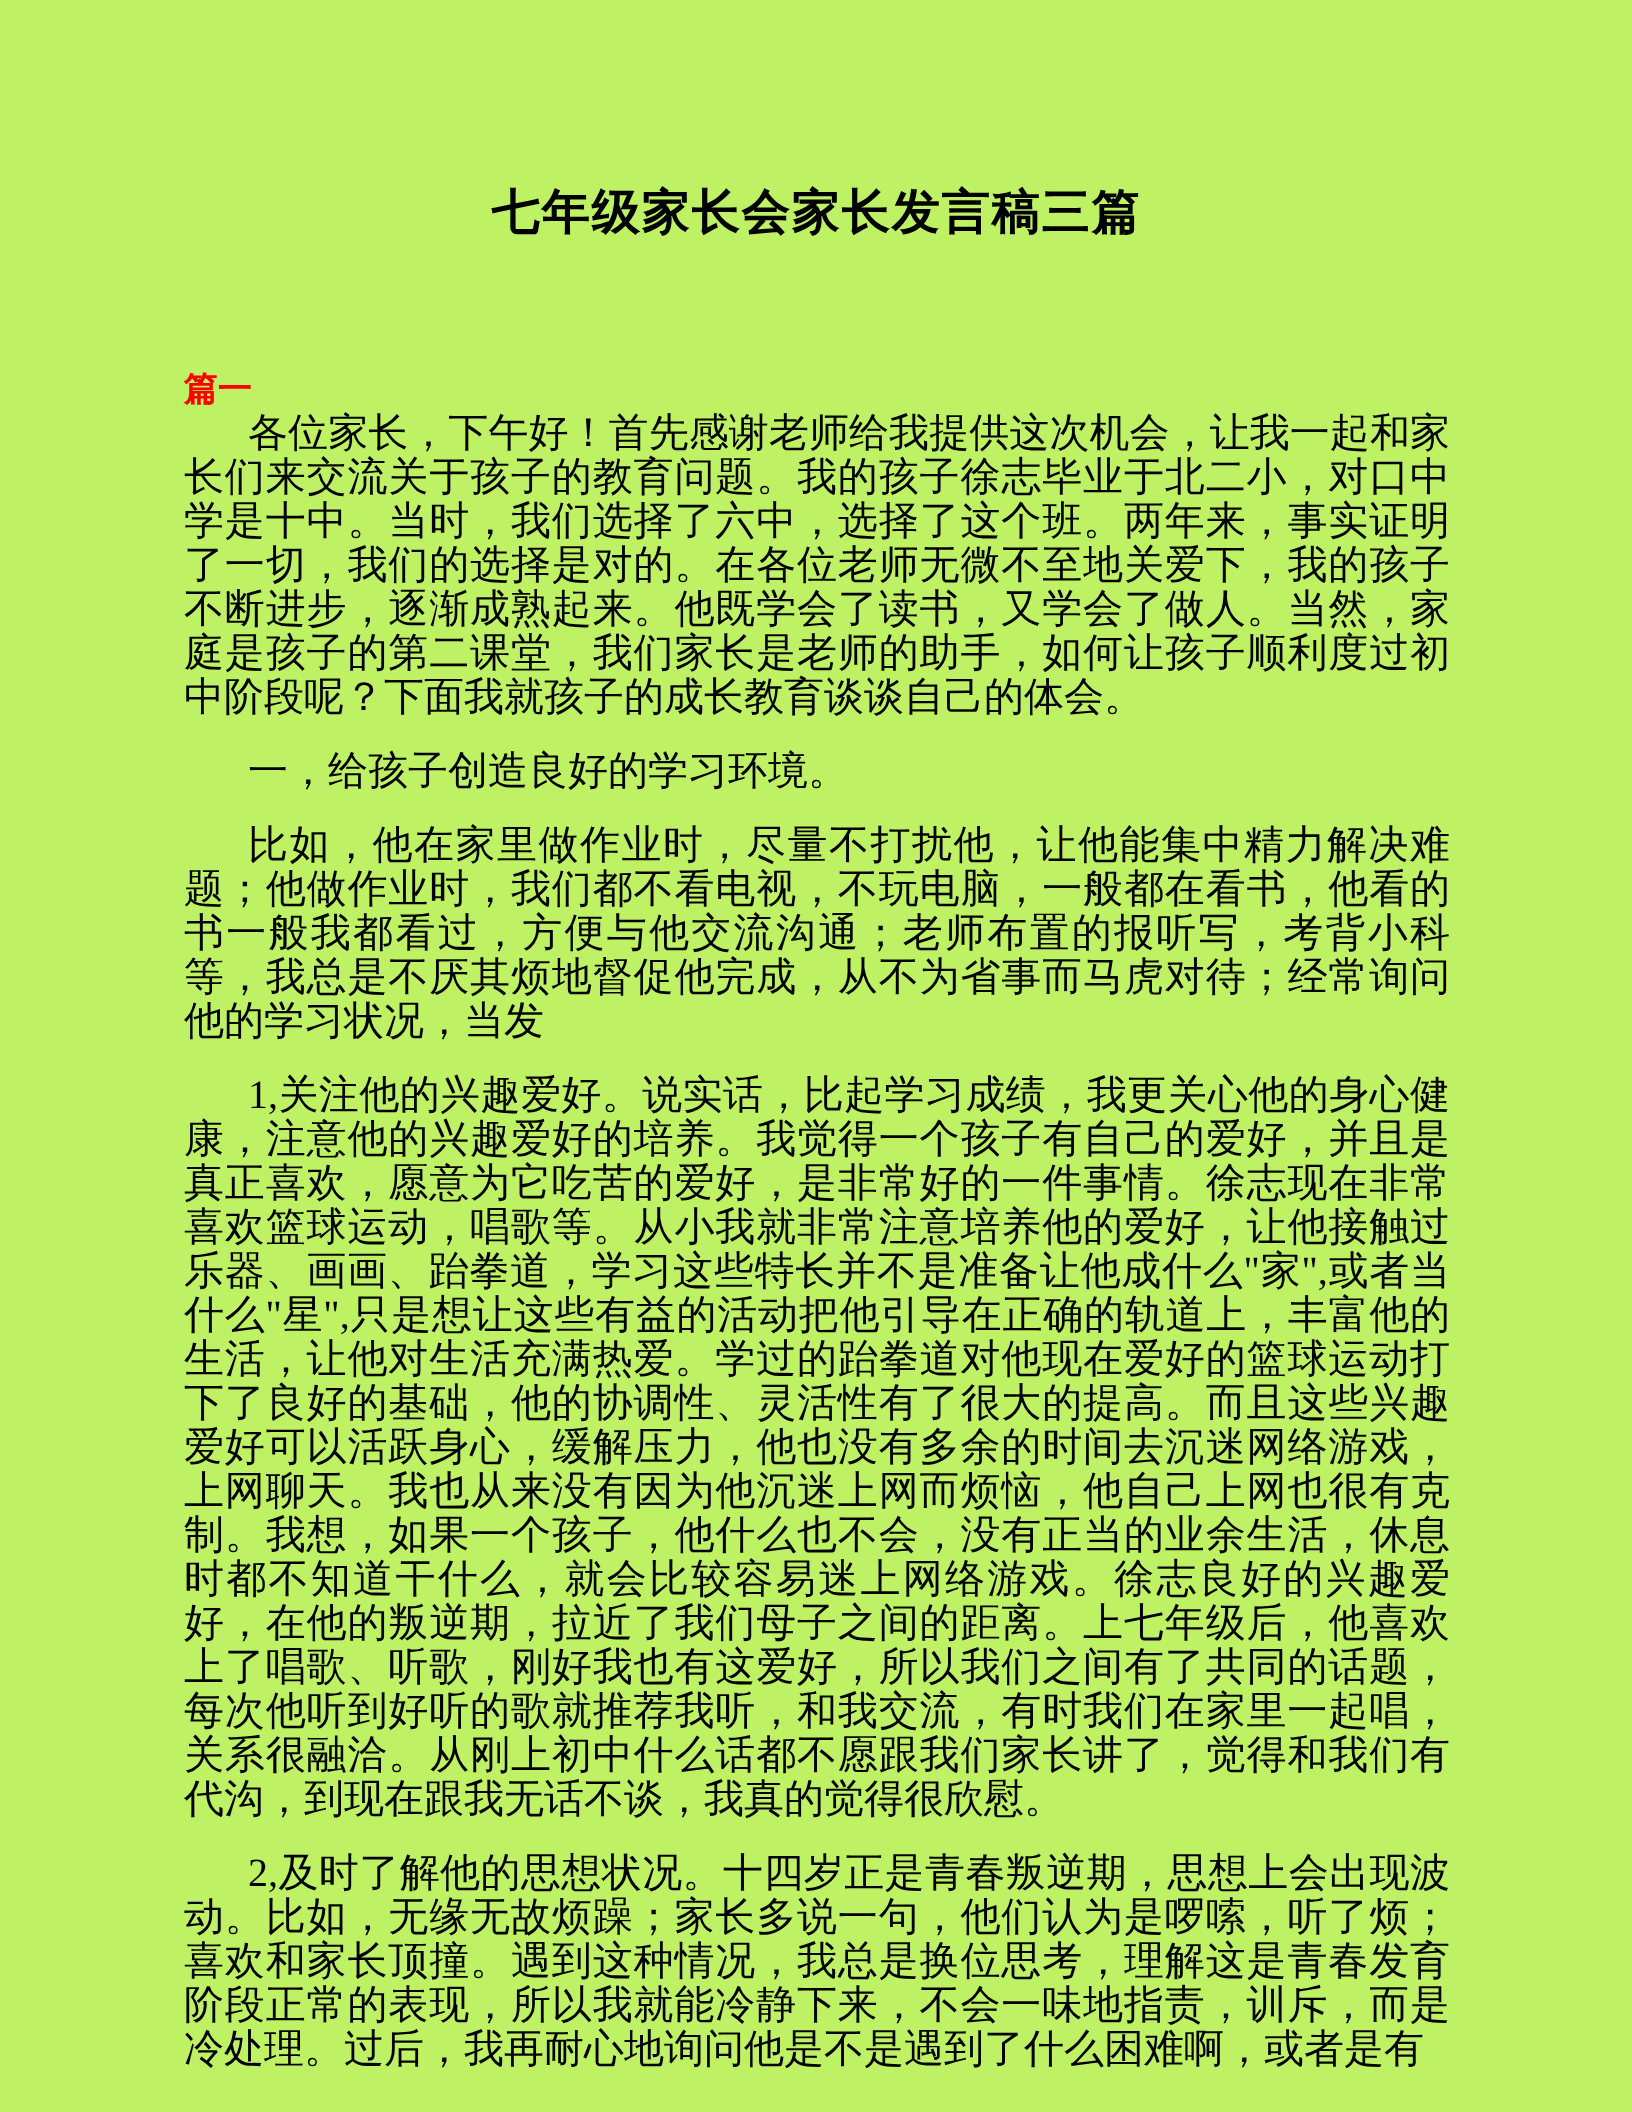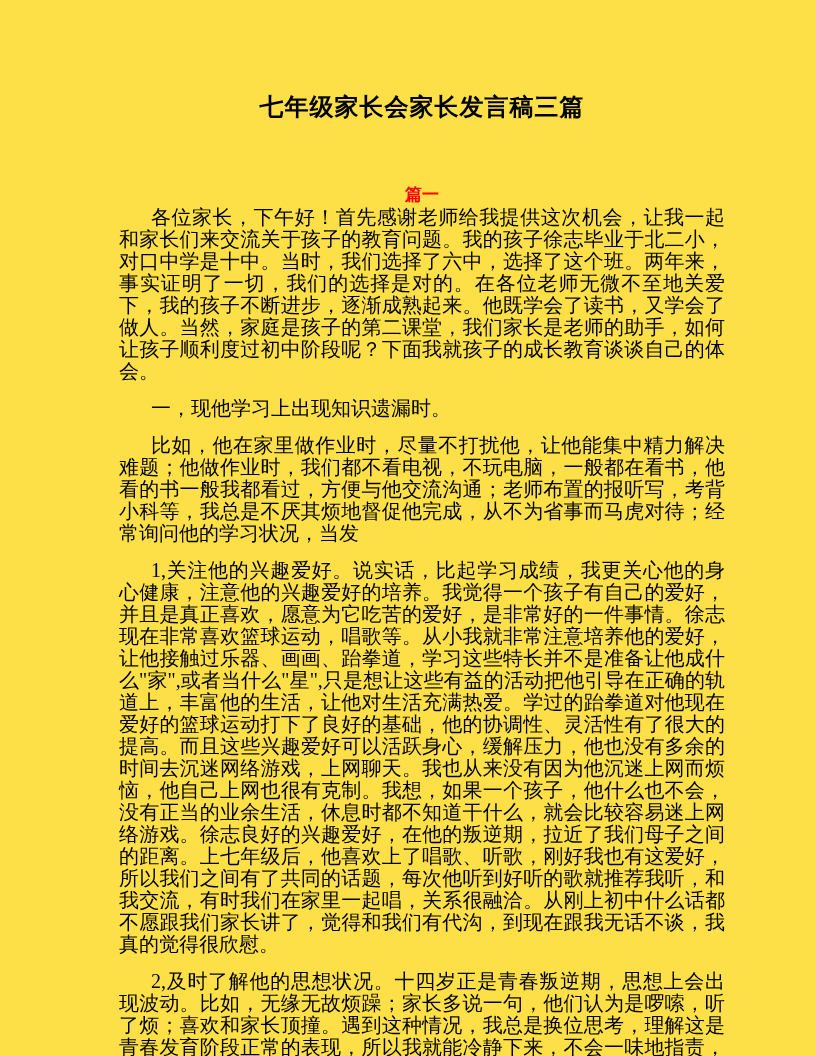--- a/index.html
+++ b/index.html
@@ -5,42 +5,41 @@
   html, body {
     margin: 0;
     padding: 0;
     background: #ffffff;
   }
   .page {
     position: relative;
     width: 816px;
     height: 1056px;
     margin: 0 auto;
-    background: #fde047;
+    background: #bef264;
     overflow: hidden;
     font-family: "Liberation Serif", "DejaVu Serif", serif;
     color: #000000;
     box-sizing: border-box;
-    padding: 90px 91px 0 119px;
+    padding: 90px 91px 0 92px;
   }
   .doc-title {
     font-size: 24px;
     line-height: 34px;
     font-weight: bold;
     text-align: center;
     margin: 0 0 60px 0;
     letter-spacing: 1px;
   }
   .section-heading {
     font-size: 17px;
     line-height: 22px;
     font-weight: bold;
     color: #ff0000;
     margin: 0;
-    text-align: center;
   }
   .body-text p {
     font-size: 20px;
     line-height: 22px;
     margin: 0 0 15px 0;
     text-indent: 32px;
     text-align: justify;
     text-justify: inter-ideograph;
     word-break: break-all;
   }
@@ -48,18 +47,18 @@
 </head>
 <body>
 
 <div class="page">
   <h1 class="doc-title">七年级家长会家长发言稿三篇</h1>
 
   <div class="section-heading">篇一</div>
 
   <div class="body-text">
     <p>各位家长，下午好！首先感谢老师给我提供这次机会，让我一起和家长们来交流关于孩子的教育问题。我的孩子徐志毕业于北二小，对口中学是十中。当时，我们选择了六中，选择了这个班。两年来，事实证明了一切，我们的选择是对的。在各位老师无微不至地关爱下，我的孩子不断进步，逐渐成熟起来。他既学会了读书，又学会了做人。当然，家庭是孩子的第二课堂，我们家长是老师的助手，如何让孩子顺利度过初中阶段呢？下面我就孩子的成长教育谈谈自己的体会。</p>
-    <p>一，现他学习上出现知识遗漏时。</p>
+    <p>一，给孩子创造良好的学习环境。</p>
     <p>比如，他在家里做作业时，尽量不打扰他，让他能集中精力解决难题；他做作业时，我们都不看电视，不玩电脑，一般都在看书，他看的书一般我都看过，方便与他交流沟通；老师布置的报听写，考背小科等，我总是不厌其烦地督促他完成，从不为省事而马虎对待；经常询问他的学习状况，当发</p>
     <p>1,关注他的兴趣爱好。说实话，比起学习成绩，我更关心他的身心健康，注意他的兴趣爱好的培养。我觉得一个孩子有自己的爱好，并且是真正喜欢，愿意为它吃苦的爱好，是非常好的一件事情。徐志现在非常喜欢篮球运动，唱歌等。从小我就非常注意培养他的爱好，让他接触过乐器、画画、跆拳道，学习这些特长并不是准备让他成什么"家",或者当什么"星",只是想让这些有益的活动把他引导在正确的轨道上，丰富他的生活，让他对生活充满热爱。学过的跆拳道对他现在爱好的篮球运动打下了良好的基础，他的协调性、灵活性有了很大的提高。而且这些兴趣爱好可以活跃身心，缓解压力，他也没有多余的时间去沉迷网络游戏，上网聊天。我也从来没有因为他沉迷上网而烦恼，他自己上网也很有克制。我想，如果一个孩子，他什么也不会，没有正当的业余生活，休息时都不知道干什么，就会比较容易迷上网络游戏。徐志良好的兴趣爱好，在他的叛逆期，拉近了我们母子之间的距离。上七年级后，他喜欢上了唱歌、听歌，刚好我也有这爱好，所以我们之间有了共同的话题，每次他听到好听的歌就推荐我听，和我交流，有时我们在家里一起唱，关系很融洽。从刚上初中什么话都不愿跟我们家长讲了，觉得和我们有代沟，到现在跟我无话不谈，我真的觉得很欣慰。</p>
     <p>2,及时了解他的思想状况。十四岁正是青春叛逆期，思想上会出现波动。比如，无缘无故烦躁；家长多说一句，他们认为是啰嗦，听了烦；喜欢和家长顶撞。遇到这种情况，我总是换位思考，理解这是青春发育阶段正常的表现，所以我就能冷静下来，不会一味地指责，训斥，而是冷处理。过后，我再耐心地询问他是不是遇到了什么困难啊，或者是有</p>
   </div>
 </div>
 
 </body></html>

